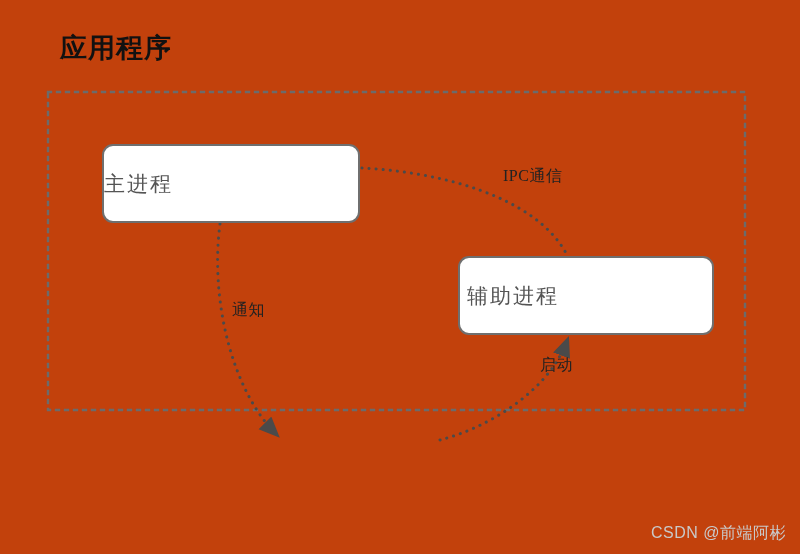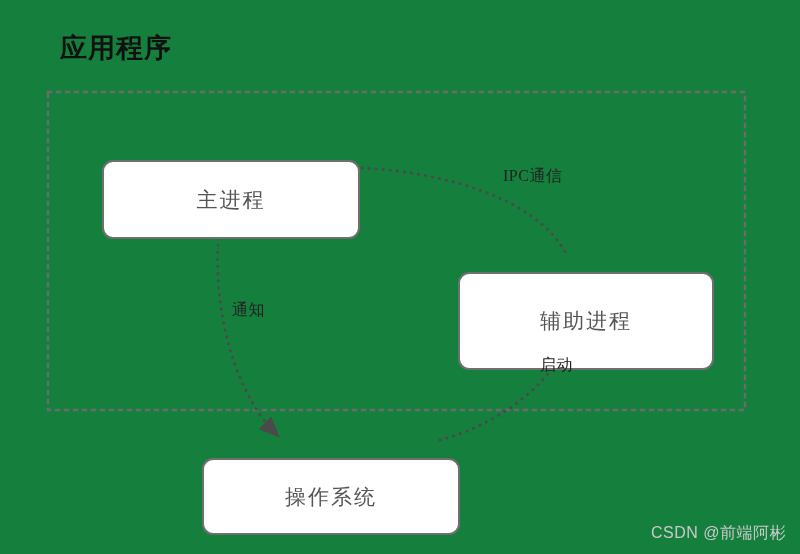--- a/index.html
+++ b/index.html
@@ -7,21 +7,21 @@
     padding: 0;
     background: #ffffff;
   }
   body {
     font-family: "Liberation Sans", "DejaVu Sans", sans-serif;
   }
   #canvas {
     position: relative;
     width: 800px;
     height: 554px;
-    background: #15803d;
+    background: #c2410c;
     overflow: hidden;
   }
   #diagram-svg {
     position: absolute;
     left: 0;
     top: 0;
     width: 800px;
     height: 554px;
   }
   .page-title {
@@ -35,31 +35,29 @@
     white-space: nowrap;
   }
   .node-box {
     position: absolute;
     box-sizing: border-box;
     border: 2.5px solid #6f6f6f;
     border-radius: 11px;
     background: #ffffff;
     display: flex;
     align-items: center;
-    justify-content: center;
-    margin-top: 16px;
   }
   .node-label {
     font-size: 21px;
     color: #555555;
     letter-spacing: 2px;
     white-space: nowrap;
   }
   #node-main  { left: 102px; top: 144px; width: 258px; height: 79px; }
-  #node-helper{ left: 458px; top: 256px; width: 256px; height: 98px; }
+  #node-helper{ left: 458px; top: 256px; width: 256px; height: 79px; padding-left: 7px; }
   #node-os    { left: 202px; top: 442px; width: 258px; height: 77px; }
 
   .edge-label {
     position: absolute;
     font-size: 16px;
     color: #222222;
     white-space: nowrap;
     letter-spacing: 0.5px;
     font-family: Liberation Serif, serif;
   }
@@ -101,23 +99,20 @@
   </svg>
 
   <div class="node-box" id="node-main">
     <span class="node-label">主进程</span>
   </div>
 
   <div class="node-box" id="node-helper">
     <span class="node-label">辅助进程</span>
   </div>
 
-  <div class="node-box" id="node-os">
-    <span class="node-label">操作系统</span>
-  </div>
 
   <div class="edge-label" id="label-ipc">IPC通信</div>
   <div class="edge-label" id="label-notify">通知</div>
   <div class="edge-label" id="label-launch">启动</div>
 
   <div class="watermark">CSDN @前端阿彬</div>
 
 </div>
 
 </body></html>

